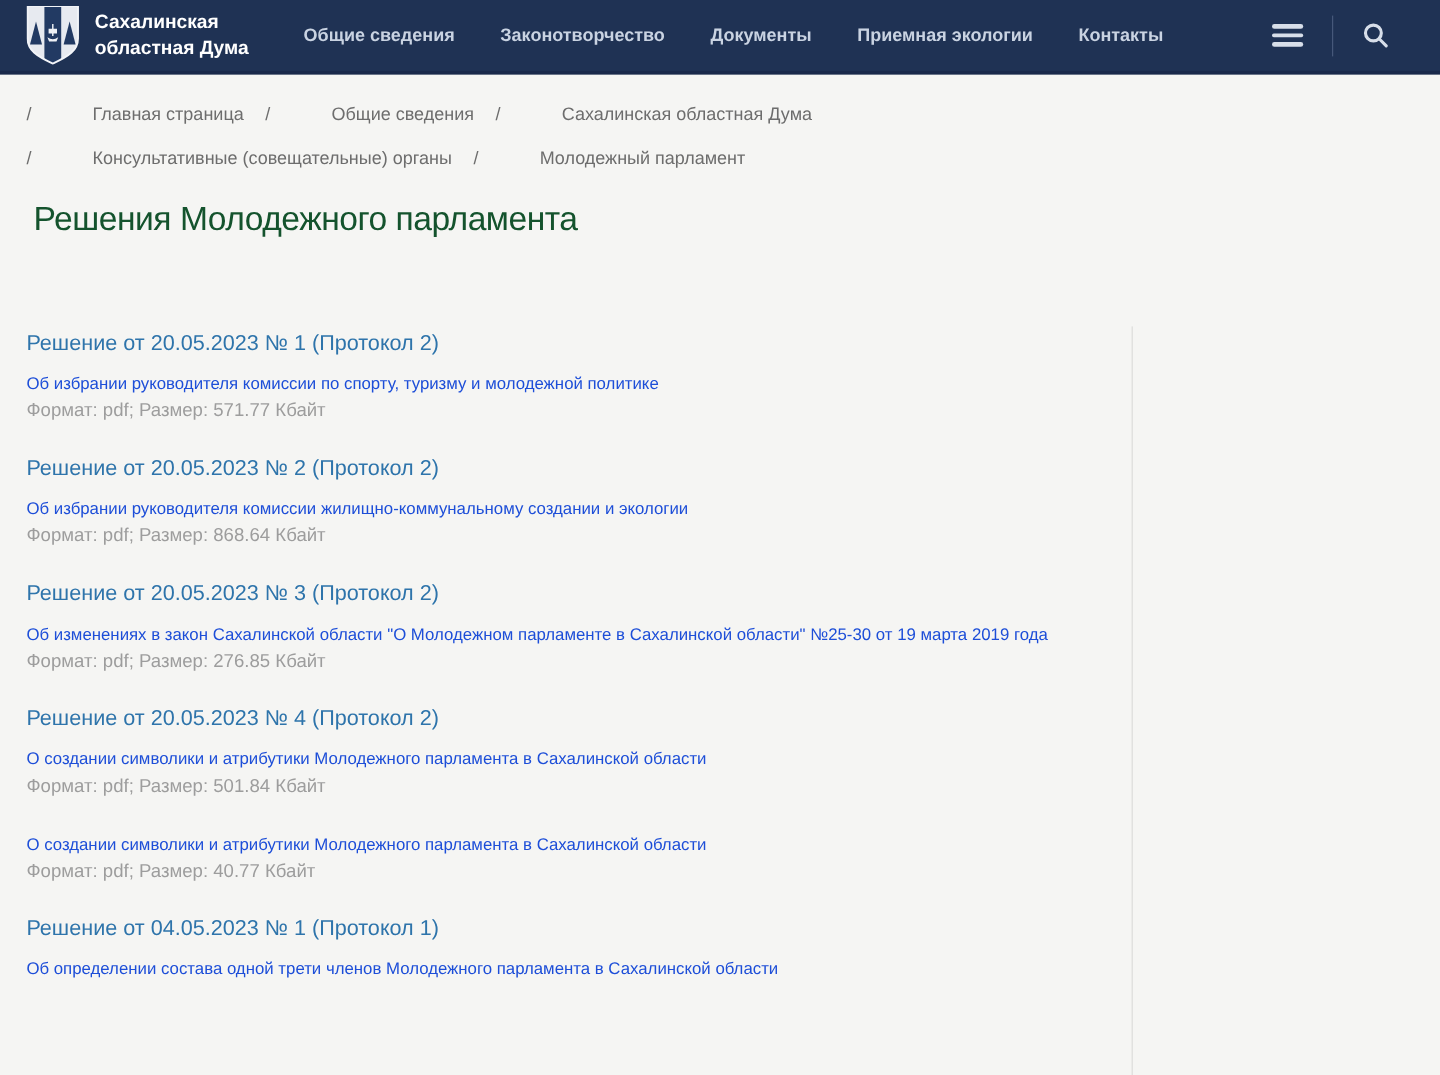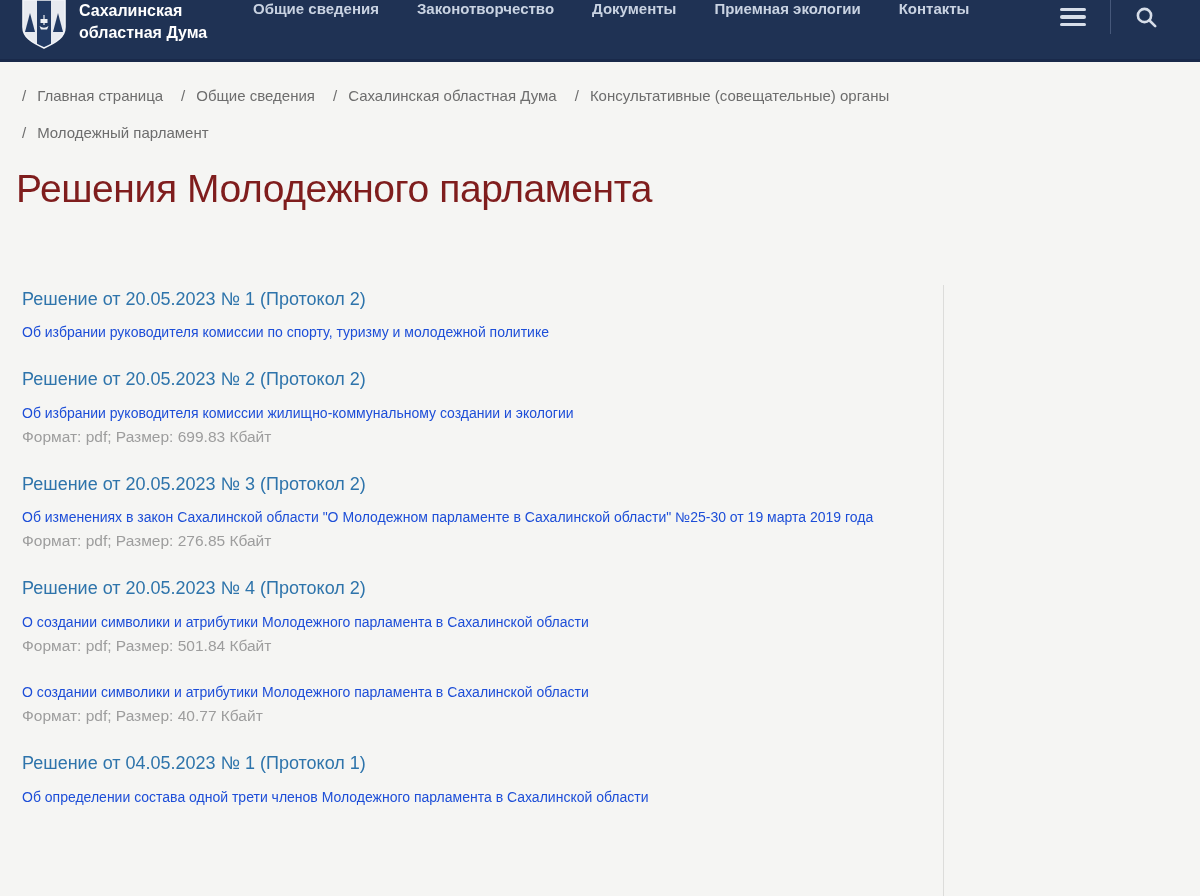--- a/index.html
+++ b/index.html
@@ -8,21 +8,21 @@
     background:#f5f5f3;
     font-family:"Liberation Sans", sans-serif;
     color:#333;
   }
 
   
   .navbar {
     height:62px;
     background:#1f3254;
     display:flex;
-    align-items:flex-start;
+    align-items:center;
     padding:0 42px 0 22px;
     border-bottom:3px solid #19294a;
   }
   .logo { flex:0 0 auto; margin-right:13px; display:flex; align-items:center; }
   .site-title {
     color:#ffffff;
     font-size:16px;
     font-weight:bold;
     line-height:1.35;
     width:146px;
@@ -59,29 +59,29 @@
     max-width:1040px;
     display:flex;
     flex-wrap:wrap;
     column-gap:18px;
     row-gap:20px;
     font-size:15px;
     color:#6d6d6d;
   }
   .crumb { display:flex; align-items:baseline; gap:11px; white-space:nowrap; }
   .crumb .sep { color:#6d6d6d; }
-  .crumb a { color:#6d6d6d; text-decoration:none; }
+  .crumb a { color:#6d6d6d; text-decoration:none;margin-left:40px; }
 
   
   .page-title {
-    margin:25px 22px 0 16px;
-    font-size:39px;
+    margin:25px 22px 0 28px;
+    font-size:28px;
     font-weight:500;
     letter-spacing:-0.4px;
-    color:#7f1d1d;
+    color:#14532d;
     line-height:1.2;
   }
 
   
   .content-row { display:flex; margin-top:72px; }
   .list-col {
     width:944px;
     padding:4px 34px 0 22px;
     border-right:1px solid #dcdcda;
     min-height:624px;
@@ -185,26 +185,27 @@
 </nav>
 
 <h1 class="page-title">Решения Молодежного парламента</h1>
 
 <div class="content-row">
   <div class="list-col">
 
     <div class="decision">
       <a href="#" class="decision-title">Решение от 20.05.2023 № 1 (Протокол 2)</a>
       <div class="decision-desc">Об избрании руководителя комиссии по спорту, туризму и молодежной политике</div>
+      <div class="decision-meta">Формат: pdf; Размер: 571.77 Кбайт</div>
     </div>
 
     <div class="decision">
       <a href="#" class="decision-title">Решение от 20.05.2023 № 2 (Протокол 2)</a>
       <div class="decision-desc">Об избрании руководителя комиссии жилищно-коммунальному создании и экологии</div>
-      <div class="decision-meta">Формат: pdf; Размер: 699.83 Кбайт</div>
+      <div class="decision-meta">Формат: pdf; Размер: 868.64 Кбайт</div>
     </div>
 
     <div class="decision">
       <a href="#" class="decision-title">Решение от 20.05.2023 № 3 (Протокол 2)</a>
       <div class="decision-desc">Об изменениях в закон Сахалинской области "О Молодежном парламенте в Сахалинской области" №25-30 от 19 марта 2019 года</div>
       <div class="decision-meta">Формат: pdf; Размер: 276.85 Кбайт</div>
     </div>
 
     <div class="decision">
       <a href="#" class="decision-title">Решение от 20.05.2023 № 4 (Протокол 2)</a>

